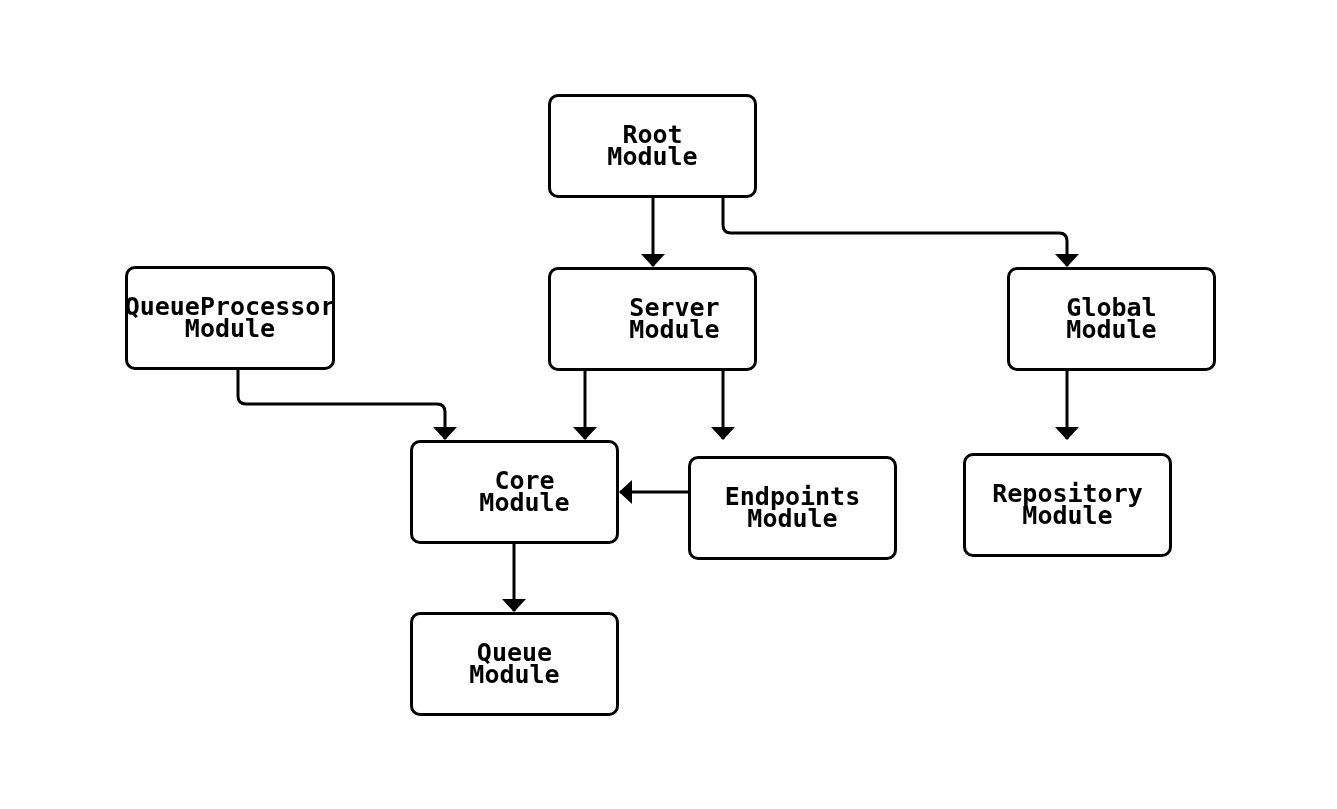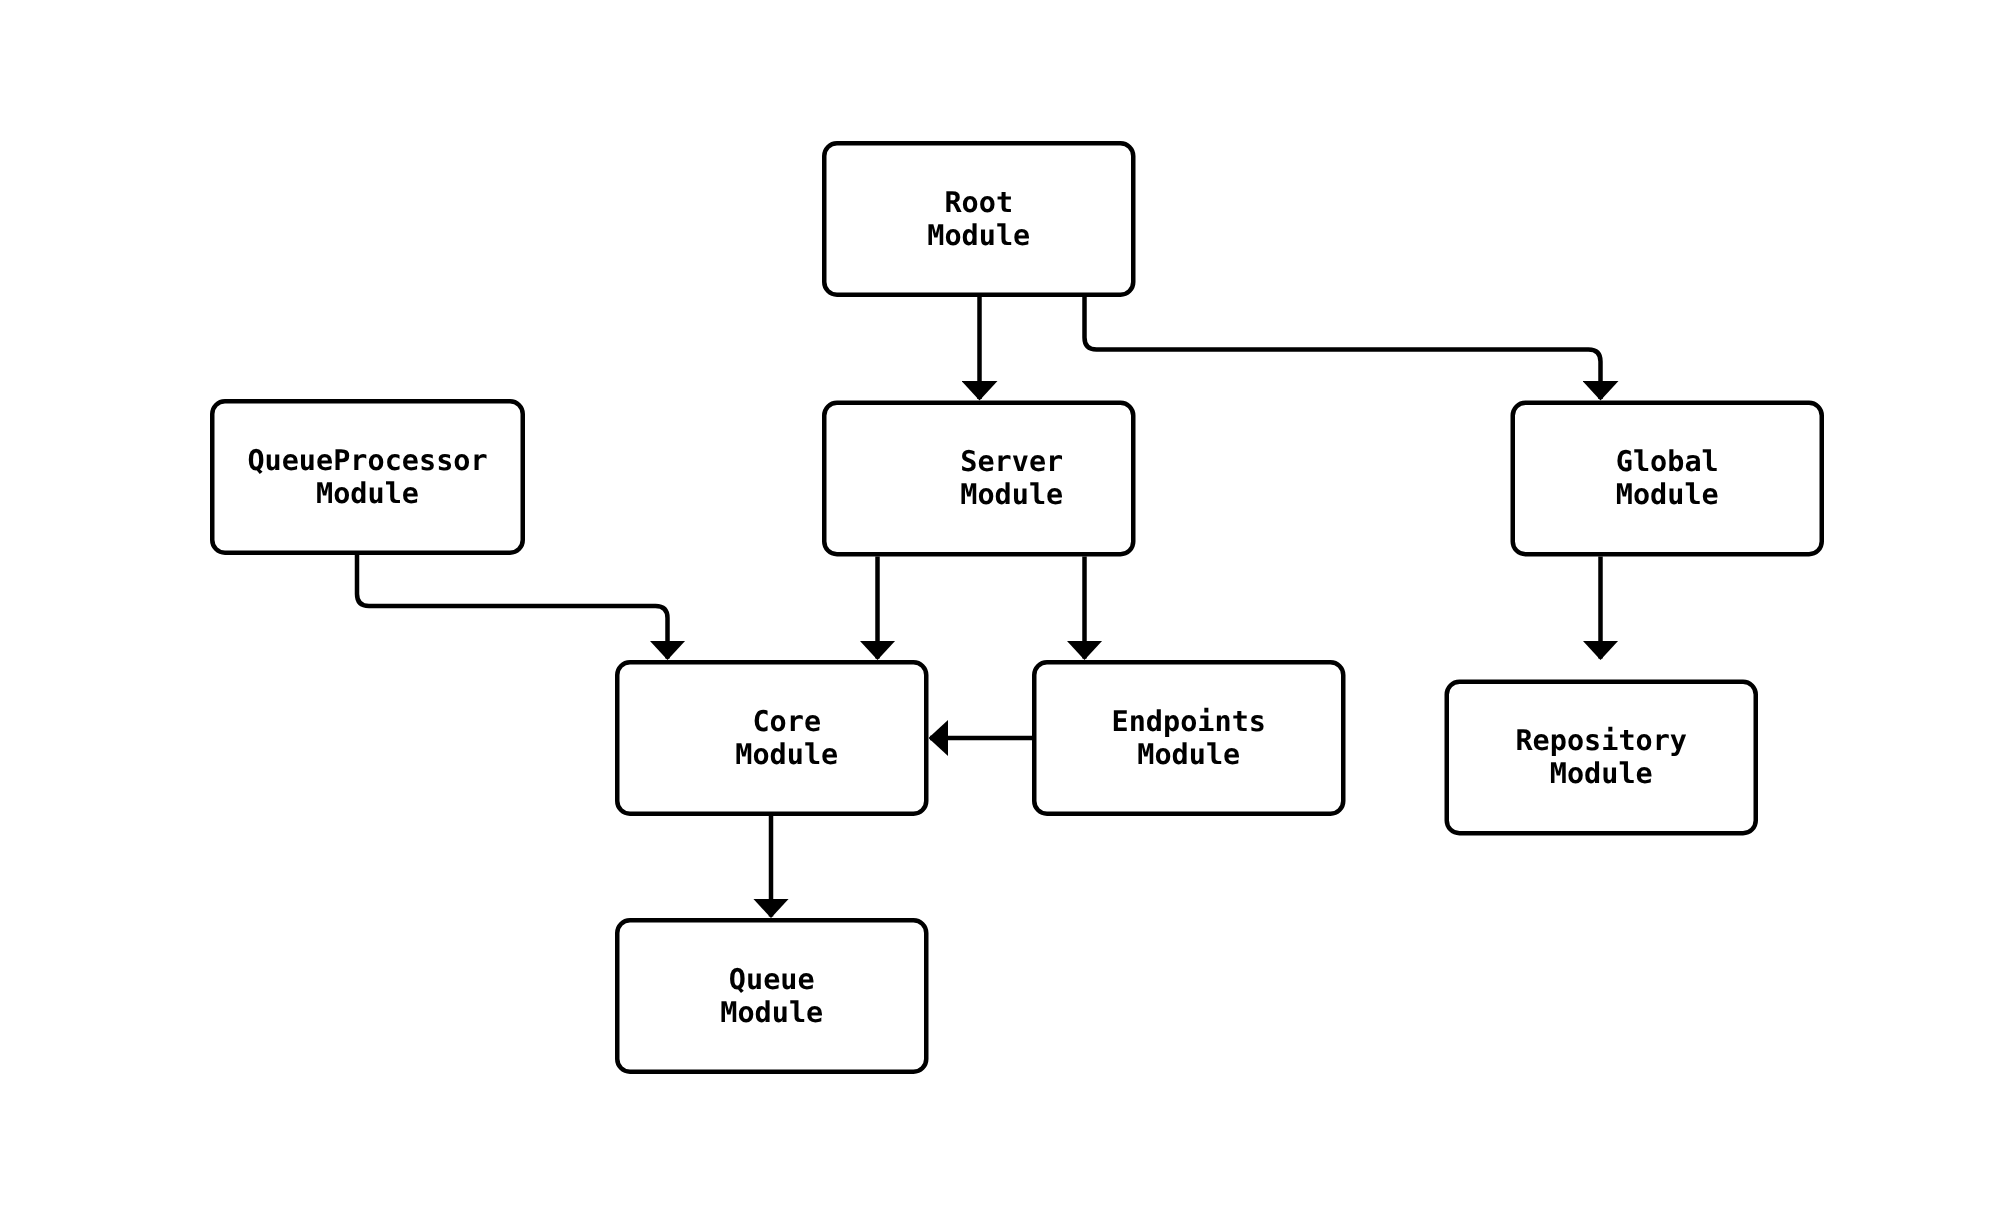--- a/index.html
+++ b/index.html
@@ -22,21 +22,21 @@
     box-sizing: border-box;
     background: #ffffff;
     border: 3px solid #000000;
     border-radius: 10px;
     display: flex;
     align-items: center;
     justify-content: center;
     text-align: center;
     white-space: pre-line;
     font-weight: bold;
-    font-size: 19px;
+    font-size: 25px;
     line-height: 22px;
     color: #000000;
     z-index: 1;
   }
   #edges-layer {
     position: absolute;
     left: 0;
     top: 0;
     z-index: 2;
     pointer-events: none;
@@ -48,33 +48,33 @@
   }
 </style>
 </head>
 <body>
 
 <div class="canvas">
 
   <div class="node" style="left:548px; top:94px;">Root
 Module</div>
 
-  <div class="node" style="left:140px; top:266px; width:210px;">QueueProcessor
+  <div class="node" style="left:125px; top:266px; width:210px;">QueueProcessor
 Module</div>
 
   <div class="node" style="left:548px; top:267px;padding-left:44px;">Server
 Module</div>
 
   <div class="node" style="left:963px; top:267px;margin-left:44px;">Global
 Module</div>
 
   <div class="node" style="left:410px; top:440px;padding-left:20px;">Core
 Module</div>
 
-  <div class="node" style="left:688px; top:440px;">Endpoints
+  <div class="node" style="left:688px; top:456px;">Endpoints
 Module</div>
 
   <div class="node" style="left:963px; top:453px;">Repository
 Module</div>
 
   <div class="node" style="left:410px; top:612px;text-align:center;">Queue
 Module</div>
 
   <svg id="edges-layer" width="1337" height="809" viewBox="0 0 1337 809">
     <defs>

